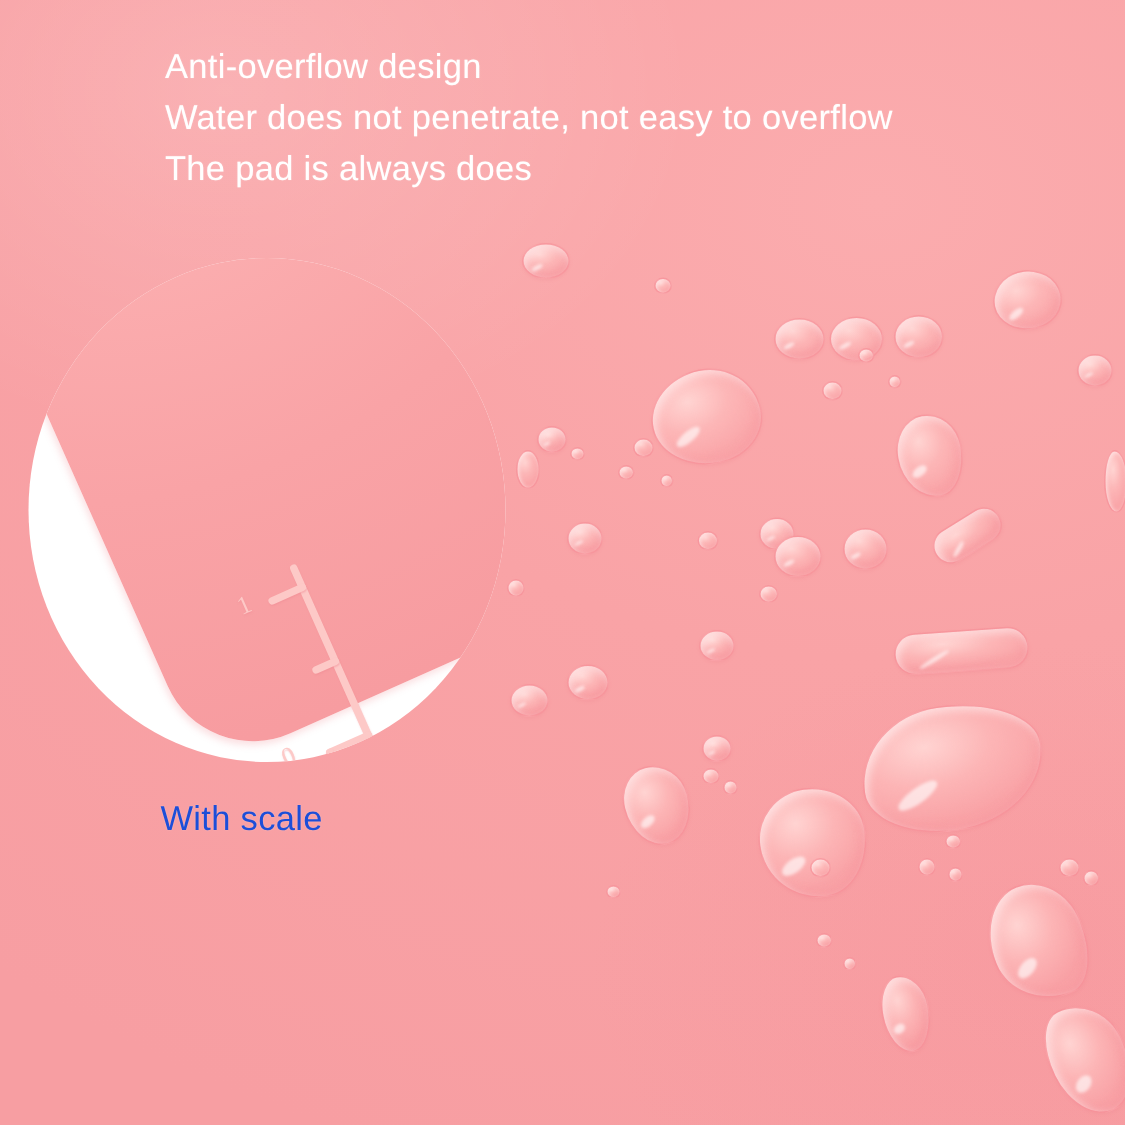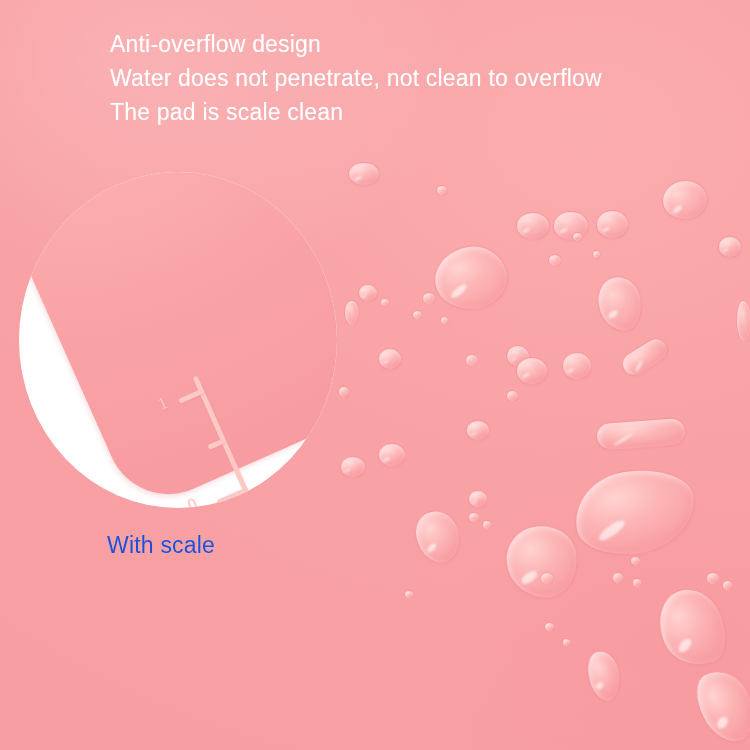--- a/index.html
+++ b/index.html
@@ -234,22 +234,22 @@
       <div class="drop micro" style="left: 572px; top: 232px; width: 9px; height: 8px; border-radius: 50%;"></div>
       <div class="drop micro" style="left: 592px; top: 250px; width: 7px; height: 7px; border-radius: 50%;"></div>
       <div class="drop micro" style="left: 338px; top: 386px; width: 10px; height: 10px; border-radius: 50%;"></div>
       <div class="drop" style="left: 718px; top: 236px; width: 22px; height: 20px; border-radius: 50%;"></div>
       <div class="drop micro" style="left: 736px; top: 300px; width: 14px; height: 40px; border-radius: 44% 56% 48% 52% / 50%;"></div>
       <div class="drop micro" style="left: 404px; top: 590px; width: 8px; height: 7px; border-radius: 50%;"></div>
     </div>
 
   <div class="caption-block">
     <div class="caption-line">Anti-overflow design</div>
-    <div class="caption-line">Water does not penetrate, not clean to overflow</div>
-    <div class="caption-line">The pad is scale clean</div>
+    <div class="caption-line">Water does not penetrate, not easy to overflow</div>
+    <div class="caption-line">The pad is always does</div>
   </div>
 
   <div class="magnifier">
     <div class="magnifier-inner">
       <div class="zoom-pad">
         <div class="zoom-pad-grain"></div>
       </div>
 
       <div class="scale-vertical ruler">
         <div class="ruler-line axis"></div>

